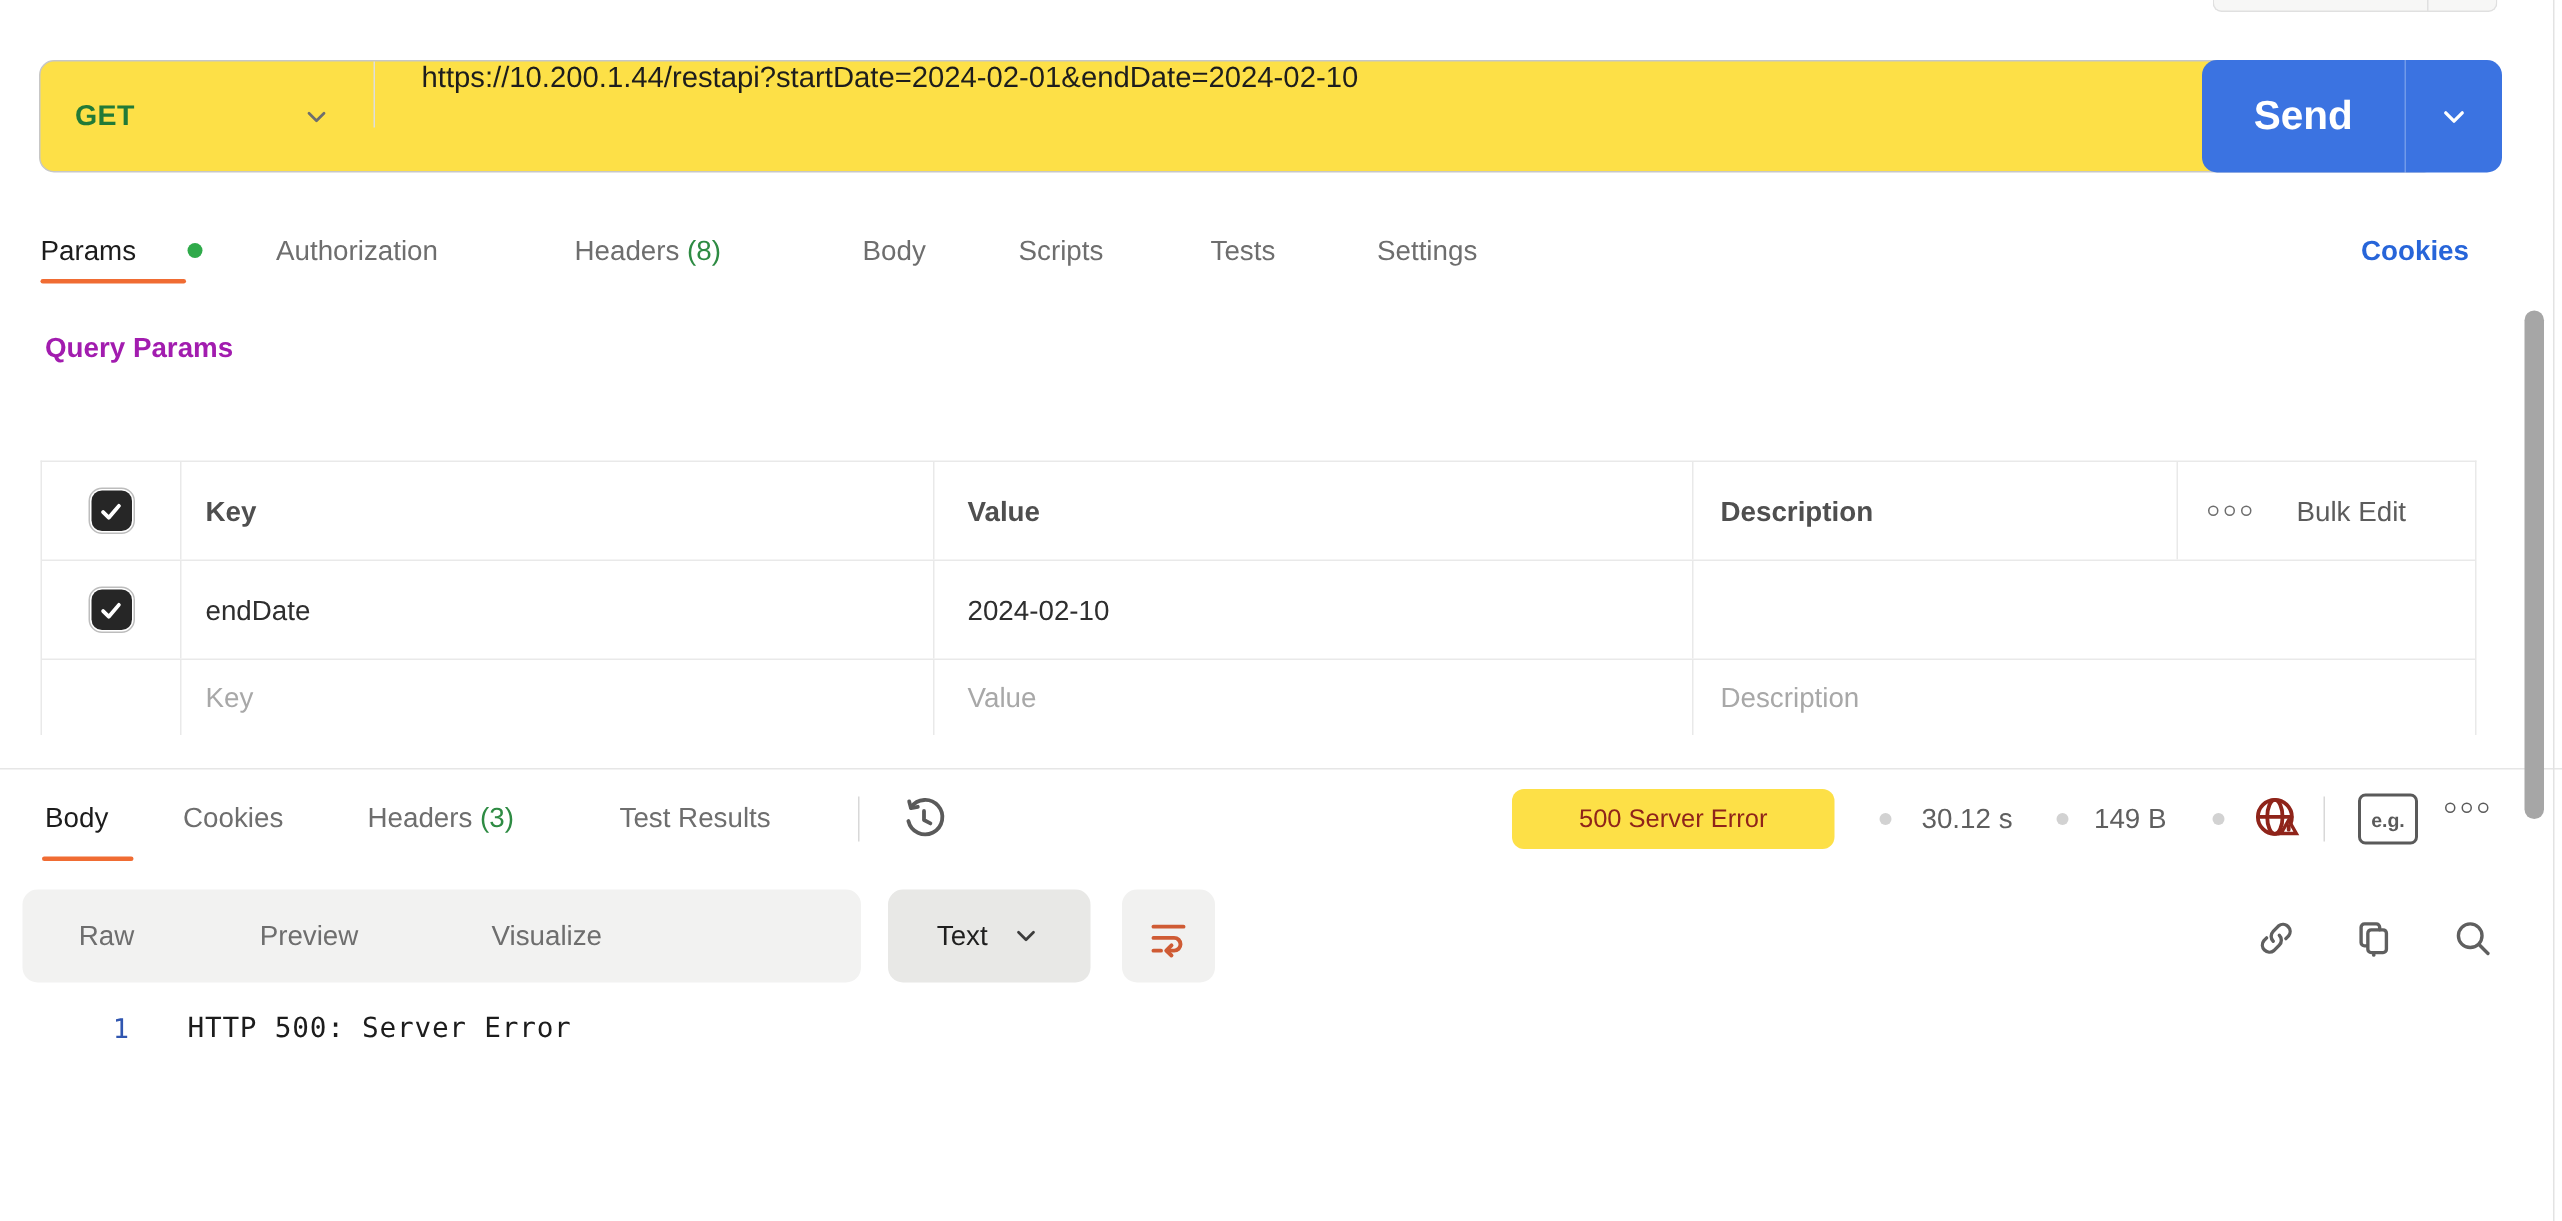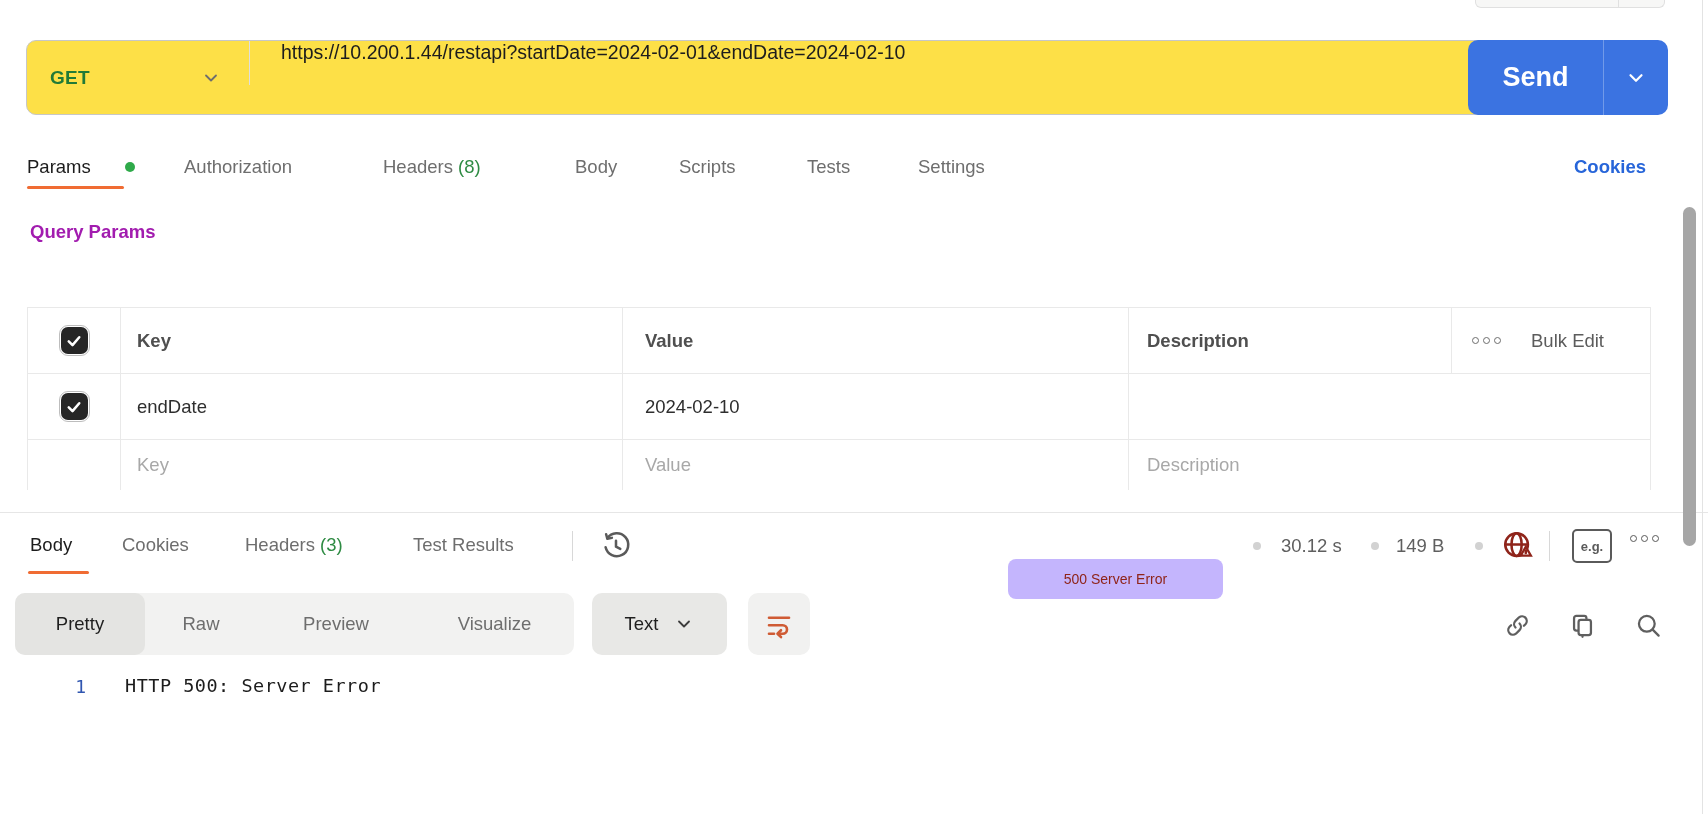--- a/index.html
+++ b/index.html
@@ -65,23 +65,23 @@
   .split-line { left:0; top:512px; width:1708px; height:1px; background:#e6e6e6; }
 
   
   .rtab { position:absolute; top:534px; font-size:18.5px; color:#6e6e6e; cursor:pointer; white-space:nowrap; }
   .rtab.active { color:#1c1c1c; }
   .rtab .count { color:#2e8b43; }
   .rtab-underline { left:28px; top:571px; width:61px; height:3px; background:#f06c33; border-radius:2px; }
   .rt-sep { left:572px; top:531px; width:1px; height:30px; background:#d8d8d8; }
   .hist-btn { left:598px; top:528px; width:36px; height:36px; display:flex; align-items:center; justify-content:center; cursor:pointer; }
 
-  .status-badge { left:1008px; top:526px; width:215px; height:40px; background:#c4b5fd;
+  .status-badge { left:1008px; top:526px; width:215px; height:40px; background:#fde047;
     border-radius:8px; display:flex; align-items:center; justify-content:center;
-    font-size:14px; color:#8f241a; cursor:pointer;margin-top:33px; }
+    font-size:17px; color:#8f241a; cursor:pointer; }
   .meta-dot { width:8px; height:8px; border-radius:50%; background:#d2d2d2; position:absolute; top:542px; }
   .meta-txt { position:absolute; top:535px; font-size:18.5px; color:#5f5f5f; cursor:pointer; }
   .globe-btn { left:1498px; top:528px; width:40px; height:36px; display:flex; align-items:center; justify-content:center; cursor:pointer; }
   .meta-sep { left:1549px; top:531px; width:1px; height:30px; background:#d8d8d8; }
   .eg-box { left:1572px; top:529px; width:40px; height:34px; border:2px solid #5a5a5a;
     border-radius:5px; display:flex; align-items:center; justify-content:center;
     font-size:13px; color:#5a5a5a; font-weight:bold; cursor:pointer; }
   .more-btn { left:1630px; top:535px; cursor:pointer; }
   .more-btn .dots3 i { border-color:#5a5a5a; }
 
@@ -257,21 +257,20 @@
   <div class="abs eg-box">e.g.</div>
   <div class="abs more-btn">
     <span class="dots3">
         <i></i>
         <i></i>
         <i></i>
       </span>
   </div>
 
   <div class="abs seg-ctl">
-    <div class="seg seg-pretty active">Pretty</div>
     <div class="seg seg-raw">Raw</div>
     <div class="seg seg-preview">Preview</div>
     <div class="seg seg-visualize">Visualize</div>
   </div>
   <div class="abs fmt-select">
     <span class="fmt-label">Text</span>
     <svg width="20" height="20" viewBox="0 0 24 24" fill="none" stroke="#3c3c3c" stroke-width="2.2" stroke-linecap="round" stroke-linejoin="round">
         <polyline points="6 9 12 15 18 9"></polyline>
       </svg>
   </div>

